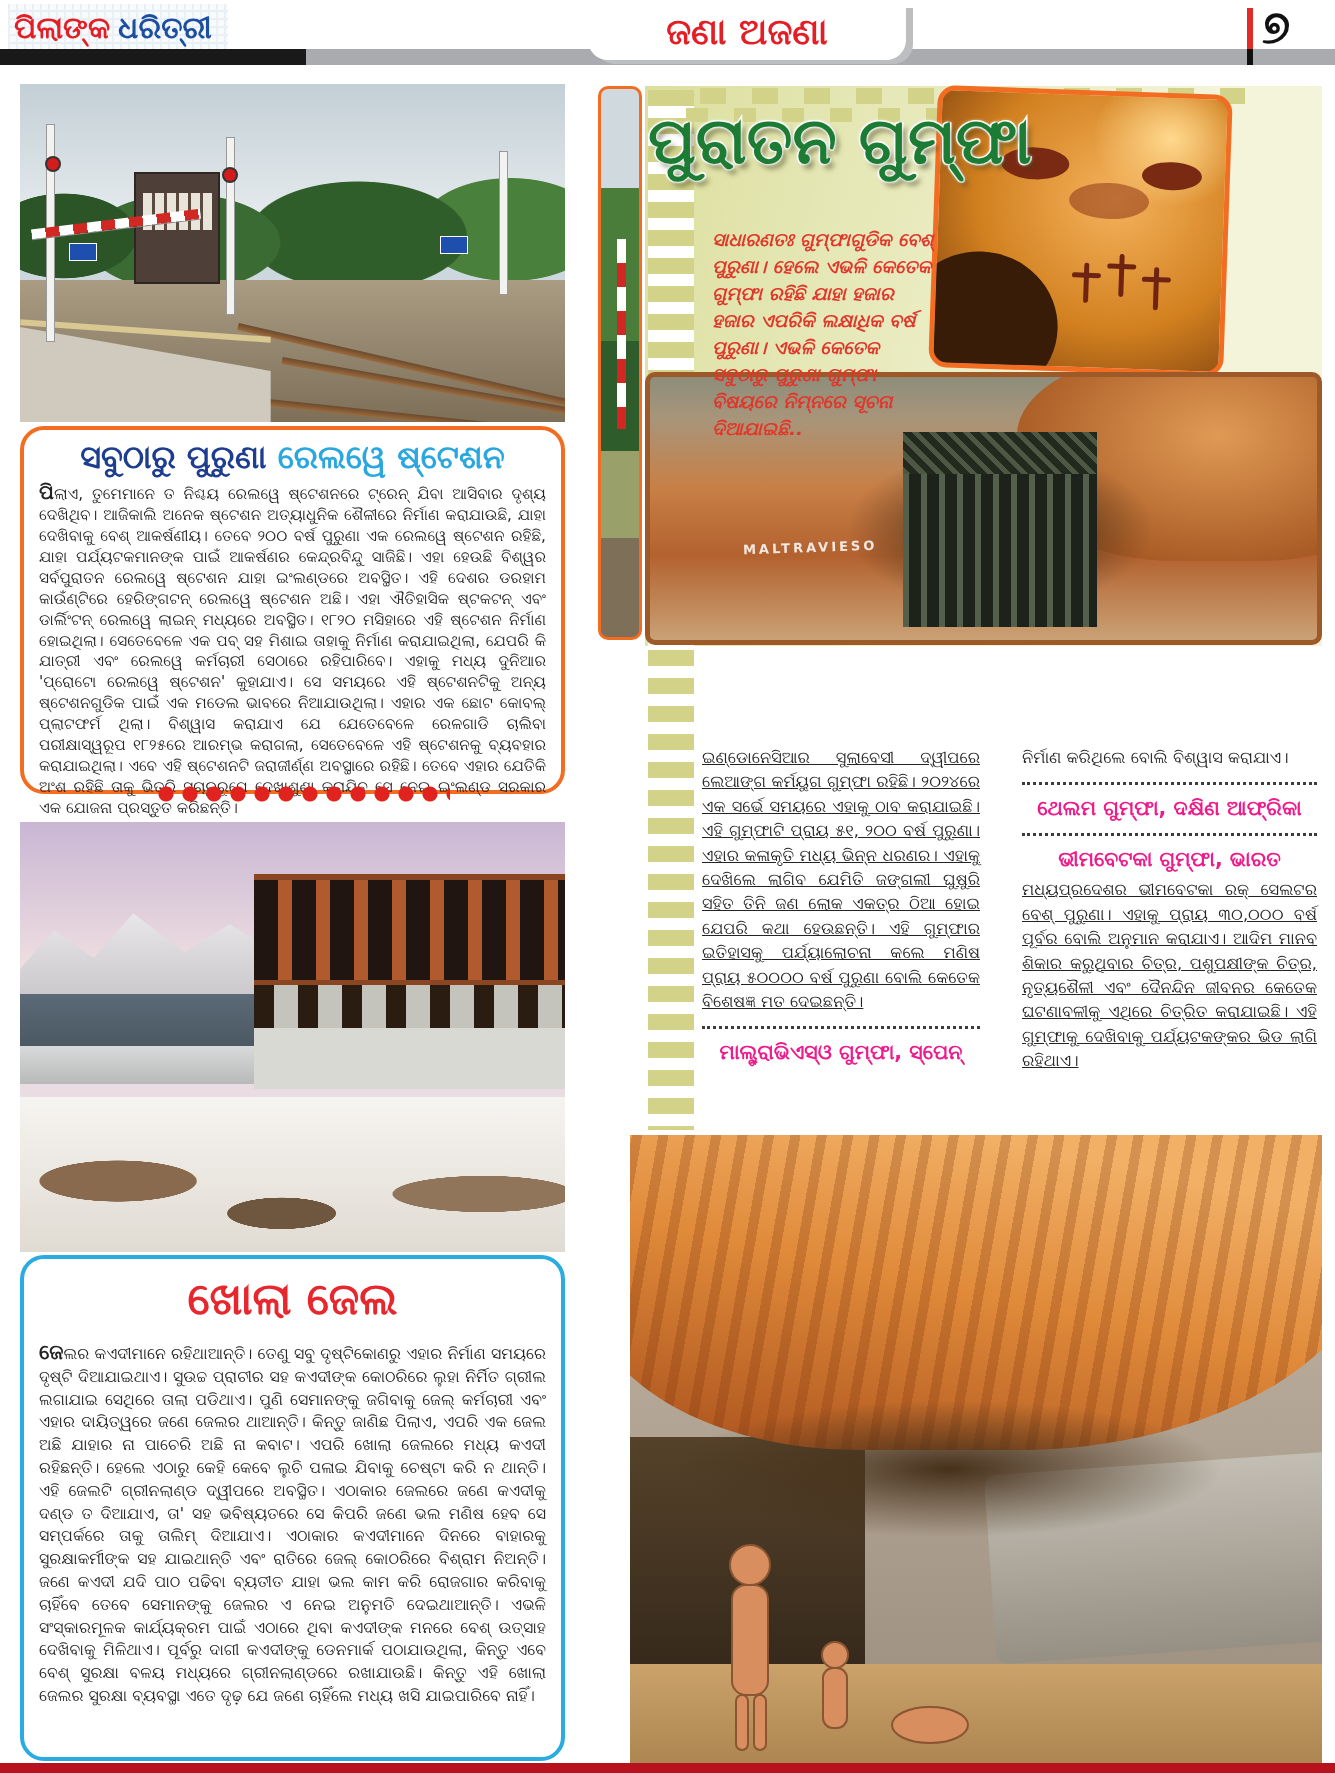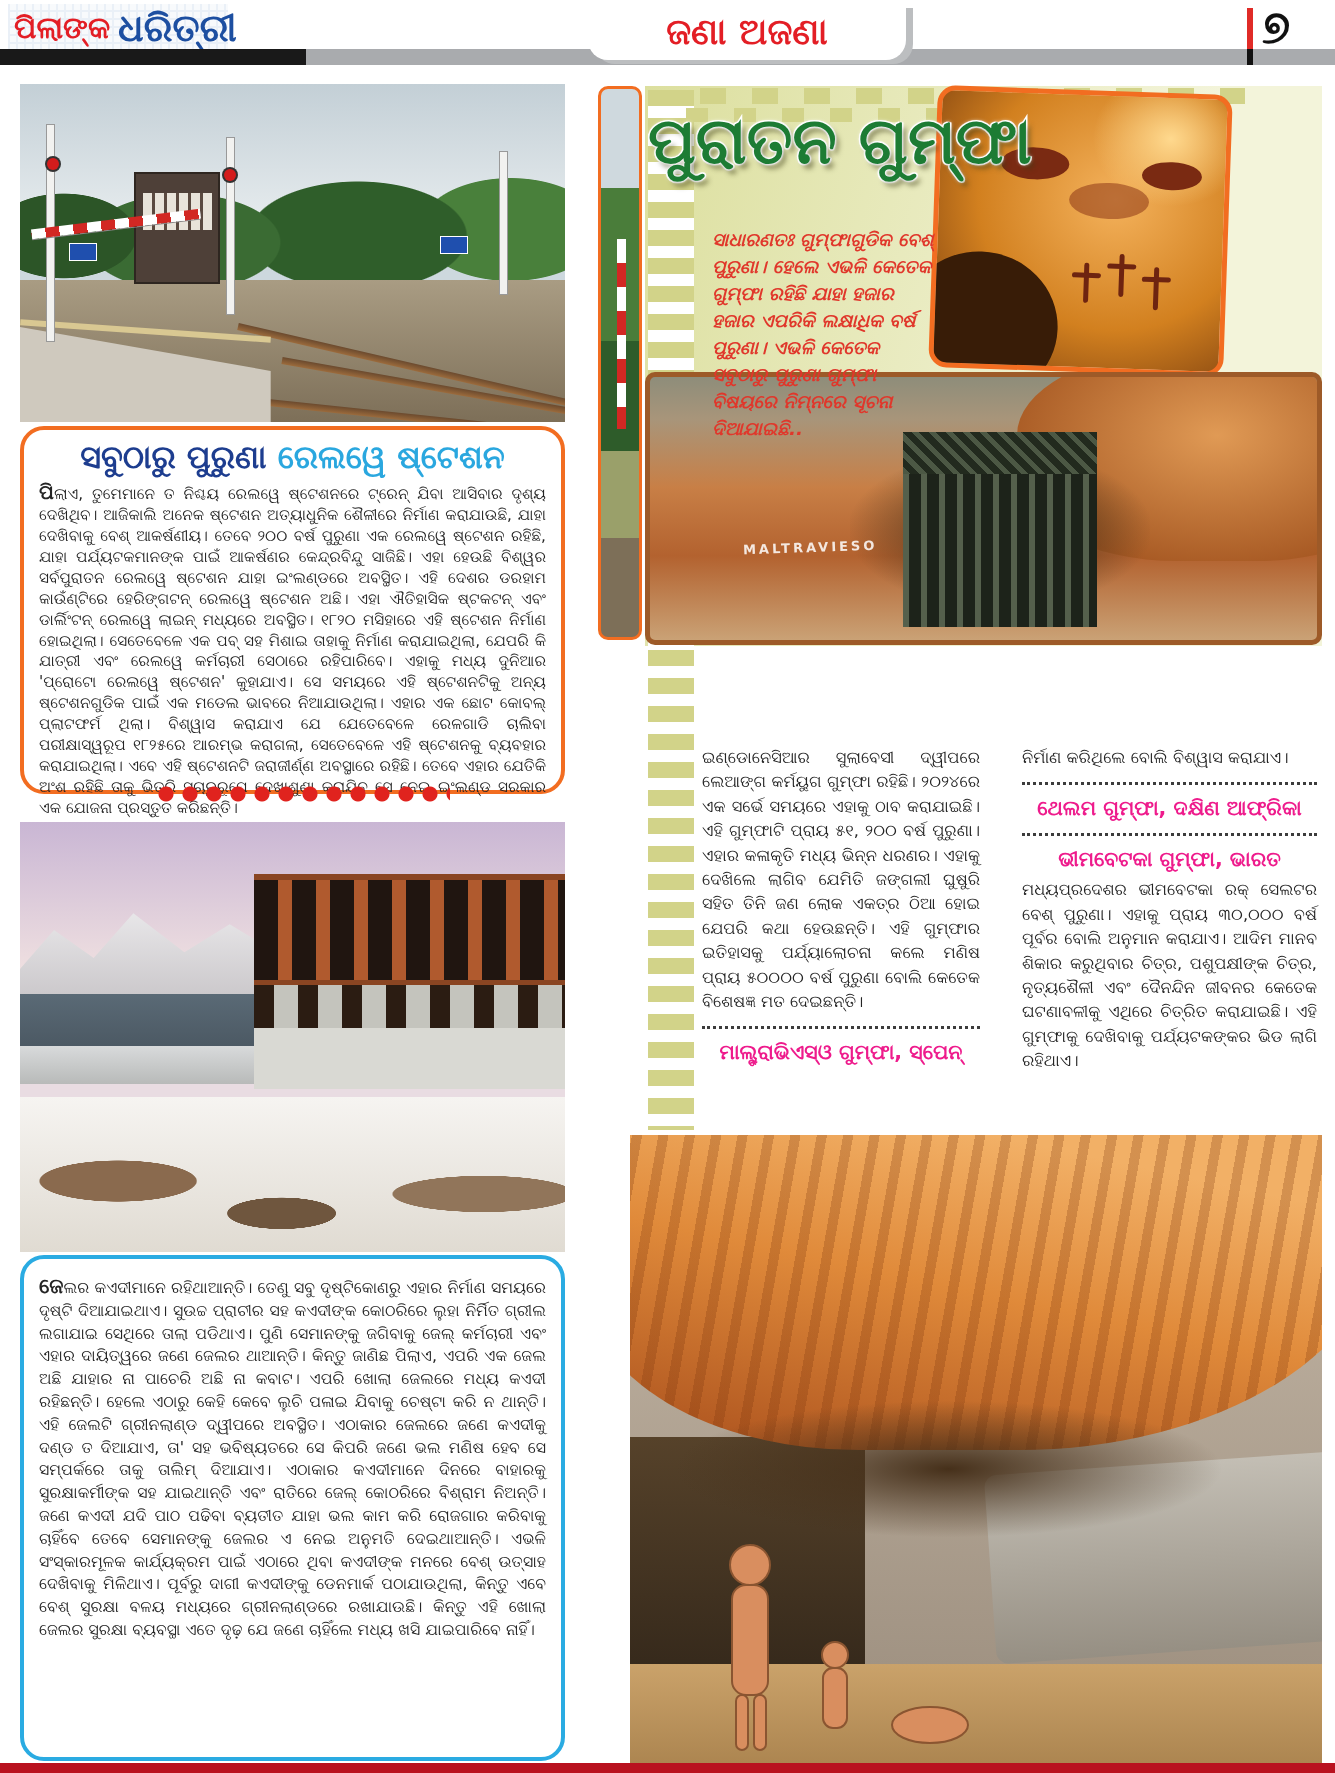--- a/index.html
+++ b/index.html
@@ -6,21 +6,21 @@
   #page{position:relative;width:1335px;height:1773px;background:#fff;overflow:hidden;
         font-family:"DejaVu Sans","Liberation Sans",sans-serif;margin:0 auto;}
   .abs{position:absolute;}
 
   
   .logo{left:8px;top:4px;width:214px;height:48px;display:flex;align-items:center;gap:8px;
         padding-left:6px;background:
         repeating-linear-gradient(0deg,#eaf0f7 0 2px,transparent 2px 8px),
         repeating-linear-gradient(90deg,#eaf0f7 0 2px,transparent 2px 8px),#f8fafc;}
   .logo .w1{color:#e31e25;font-weight:bold;font-size:30px;}
-  .logo .w2{color:#1d4fa1;font-weight:bold;font-size:38px;}
+  .logo .w2{color:#1d4fa1;font-weight:bold;font-size:30px;}
   .bar-black{left:0;top:49px;width:306px;height:16px;background:#191919;z-index:1;}
   .bar-gray{left:306px;top:49px;width:1029px;height:16px;background:#a9abae;z-index:1;}
   .banner{left:588px;top:4px;width:318px;height:56px;background:#fff;z-index:5;
           border-radius:0 0 20px 20px;box-shadow:7px 4px 0 #bcbec0;
           display:flex;align-items:center;justify-content:center;text-align:center;}
   .banner span{color:#e31e25;font-weight:bold;font-size:36px;}
   .pageno-bar{left:1247px;top:8px;width:6px;height:42px;background:#e02b27;}
   .pageno-tick{left:1247px;top:49px;width:6px;height:16px;background:#111;z-index:2;}
   .pageno{left:1262px;top:0px;font-size:46px;font-weight:bold;color:#111;}
 
@@ -132,21 +132,21 @@
       repeating-linear-gradient(45deg,#4c5844 0 5px,#222a1e 5px 12px),
       repeating-linear-gradient(-45deg,rgba(120,130,105,.6) 0 5px,rgba(0,0,0,0) 5px 12px);}
   .cg-sign{left:14%;top:62%;color:rgba(255,255,255,.85);font-size:13px;letter-spacing:3px;
       transform:rotate(-2deg);font-weight:bold;}
 
   
   .cavecol{z-index:3;}
   .col-left{left:702px;top:746px;width:278px;}
   .col-right{left:1022px;top:746px;width:295px;}
   .cave-h{color:#ee1b8c;font-weight:bold;font-size:20.5px;line-height:26px;text-align:center;margin:0 0 6px 0;}
-  .cave-b{font-size:16.3px;line-height:24.4px;text-align:justify;color:#242424;margin:0;}
+  .cave-b{font-size:16.3px;line-height:24.4px;text-align:justify;color:#242424;margin:0;text-decoration:underline;}
   .dotrule{border:0;border-top:3px dotted #3c3c3c;margin:12px 0 10px 0;}
   .cont-line{font-size:16.3px;line-height:24.4px;color:#242424;margin:0;text-align:justify;}
 
   
   .photo-bhim{left:630px;top:1135px;width:692px;height:630px;overflow:hidden;
       background:linear-gradient(#c6b9a8,#9a8c7c);}
   .bh-over{left:-6%;top:-8%;width:115%;height:58%;background:
       linear-gradient(12deg,#a84e1c,#e08a3a 45%,#f2b066 75%);
       border-radius:0 0 46% 34% / 0 0 62% 44%;}
   .bh-stria{left:-6%;top:-8%;width:115%;height:58%;border-radius:0 0 46% 34% / 0 0 62% 44%;
@@ -218,20 +218,21 @@
     <div class="abs pb-wall"></div>
     <div class="abs pb-bldg">
       <div class="abs pb-winband"></div>
       <div class="abs pb-winband2"></div>
     </div>
     <div class="abs pb-snow"></div>
     <div class="abs pb-rocks"></div>
   </div>
 
   <div class="abs box-jail">
+    <div class="jail-head">ଖୋଲା ଜେଲ</div>
     <div class="body-txt jail-body">
       <span class="lead">ଜେ</span><span>ଲର କଏଦୀମାନେ ରହିଥାଆନ୍ତି। ତେଣୁ ସବୁ ଦୃଷ୍ଟିକୋଣରୁ ଏହାର ନିର୍ମାଣ ସମୟରେ ଦୃଷ୍ଟି ଦିଆଯାଇଥାଏ। ସୁଉଚ୍ଚ ପ୍ରାଚୀର ସହ କଏଦୀଙ୍କ କୋଠରିରେ ଲୁହା ନିର୍ମିତ ଗ୍ରୀଲ ଲଗାଯାଇ ସେଥିରେ ତାଲା ପଡିଥାଏ। ପୁଣି ସେମାନଙ୍କୁ ଜଗିବାକୁ ଜେଲ୍ କର୍ମଚାରୀ ଏବଂ ଏହାର ଦାୟିତ୍ୱରେ ଜଣେ ଜେଲର ଥାଆନ୍ତି। କିନ୍ତୁ ଜାଣିଛ ପିଲାଏ, ଏପରି ଏକ ଜେଲ ଅଛି ଯାହାର ନା ପାଚେରି ଅଛି ନା କବାଟ। ଏପରି ଖୋଲା ଜେଲରେ ମଧ୍ୟ କଏଦୀ ରହିଛନ୍ତି। ହେଲେ ଏଠାରୁ କେହି କେବେ ଲୁଚି ପଳାଇ ଯିବାକୁ ଚେଷ୍ଟା କରି ନ ଥାନ୍ତି। ଏହି ଜେଲଟି ଗ୍ରୀନଲାଣ୍ଡ ଦ୍ୱୀପରେ ଅବସ୍ଥିତ। ଏଠାକାର ଜେଲରେ ଜଣେ କଏଦୀକୁ ଦଣ୍ଡ ତ ଦିଆଯାଏ, ତା' ସହ ଭବିଷ୍ୟତରେ ସେ କିପରି ଜଣେ ଭଲ ମଣିଷ ହେବ ସେ ସମ୍ପର୍କରେ ତାକୁ ତାଲିମ୍ ଦିଆଯାଏ। ଏଠାକାର କଏଦୀମାନେ ଦିନରେ ବାହାରକୁ ସୁରକ୍ଷାକର୍ମୀଙ୍କ ସହ ଯାଇଥାନ୍ତି ଏବଂ ରାତିରେ ଜେଲ୍ କୋଠରିରେ ବିଶ୍ରାମ ନିଅନ୍ତି। ଜଣେ କଏଦୀ ଯଦି ପାଠ ପଢିବା ବ୍ୟତୀତ ଯାହା ଭଲ କାମ କରି ରୋଜଗାର କରିବାକୁ ଚାହିଁବେ ତେବେ ସେମାନଙ୍କୁ ଜେଲର ଏ ନେଇ ଅନୁମତି ଦେଇଥାଆନ୍ତି। ଏଭଳି ସଂସ୍କାରମୂଳକ କାର୍ଯ୍ୟକ୍ରମ ପାଇଁ ଏଠାରେ ଥିବା କଏଦୀଙ୍କ ମନରେ ବେଶ୍ ଉତ୍ସାହ ଦେଖିବାକୁ ମିଳିଥାଏ। ପୂର୍ବରୁ ଦାଗୀ କଏଦୀଙ୍କୁ ଡେନମାର୍କ ପଠାଯାଉଥିଲା, କିନ୍ତୁ ଏବେ ବେଶ୍ ସୁରକ୍ଷା ବଳୟ ମଧ୍ୟରେ ଗ୍ରୀନଲାଣ୍ଡରେ ରଖାଯାଉଛି। କିନ୍ତୁ ଏହି ଖୋଲା ଜେଲର ସୁରକ୍ଷା ବ୍ୟବସ୍ଥା ଏତେ ଦୃଢ଼ ଯେ ଜଣେ ଚାହିଁଲେ ମଧ୍ୟ ଖସି ଯାଇପାରିବେ ନାହିଁ।</span>
     </div>
   </div>
 
   <div class="abs strip-rail">
     <div class="abs sr-pole"></div>
   </div>
   <div class="abs panel"></div>
   <div class="abs ladder"></div>

